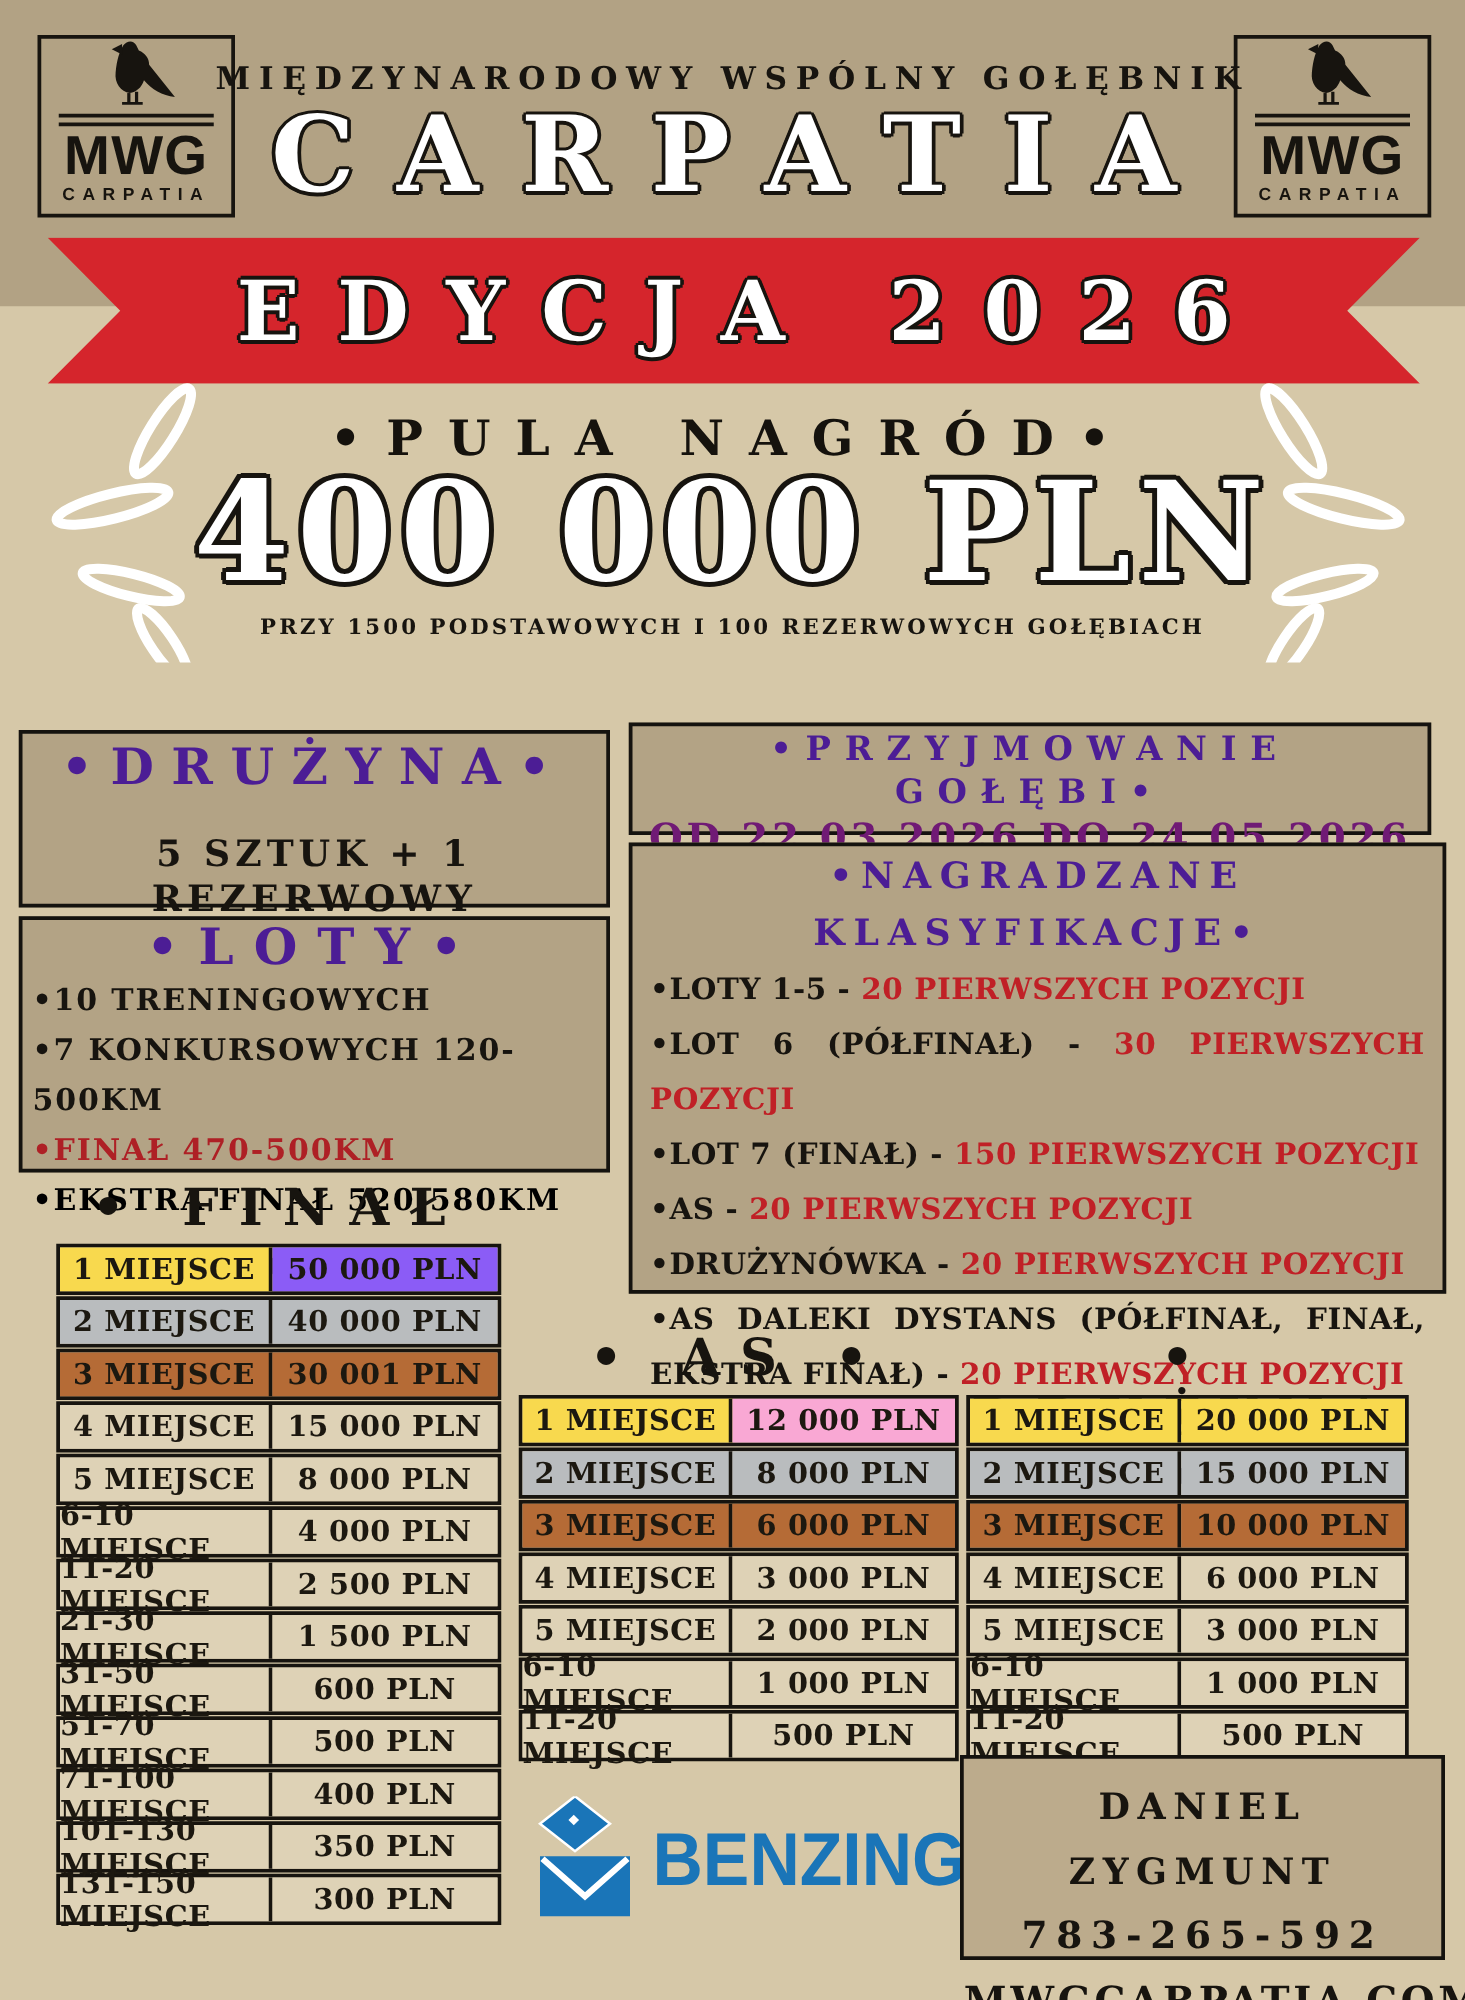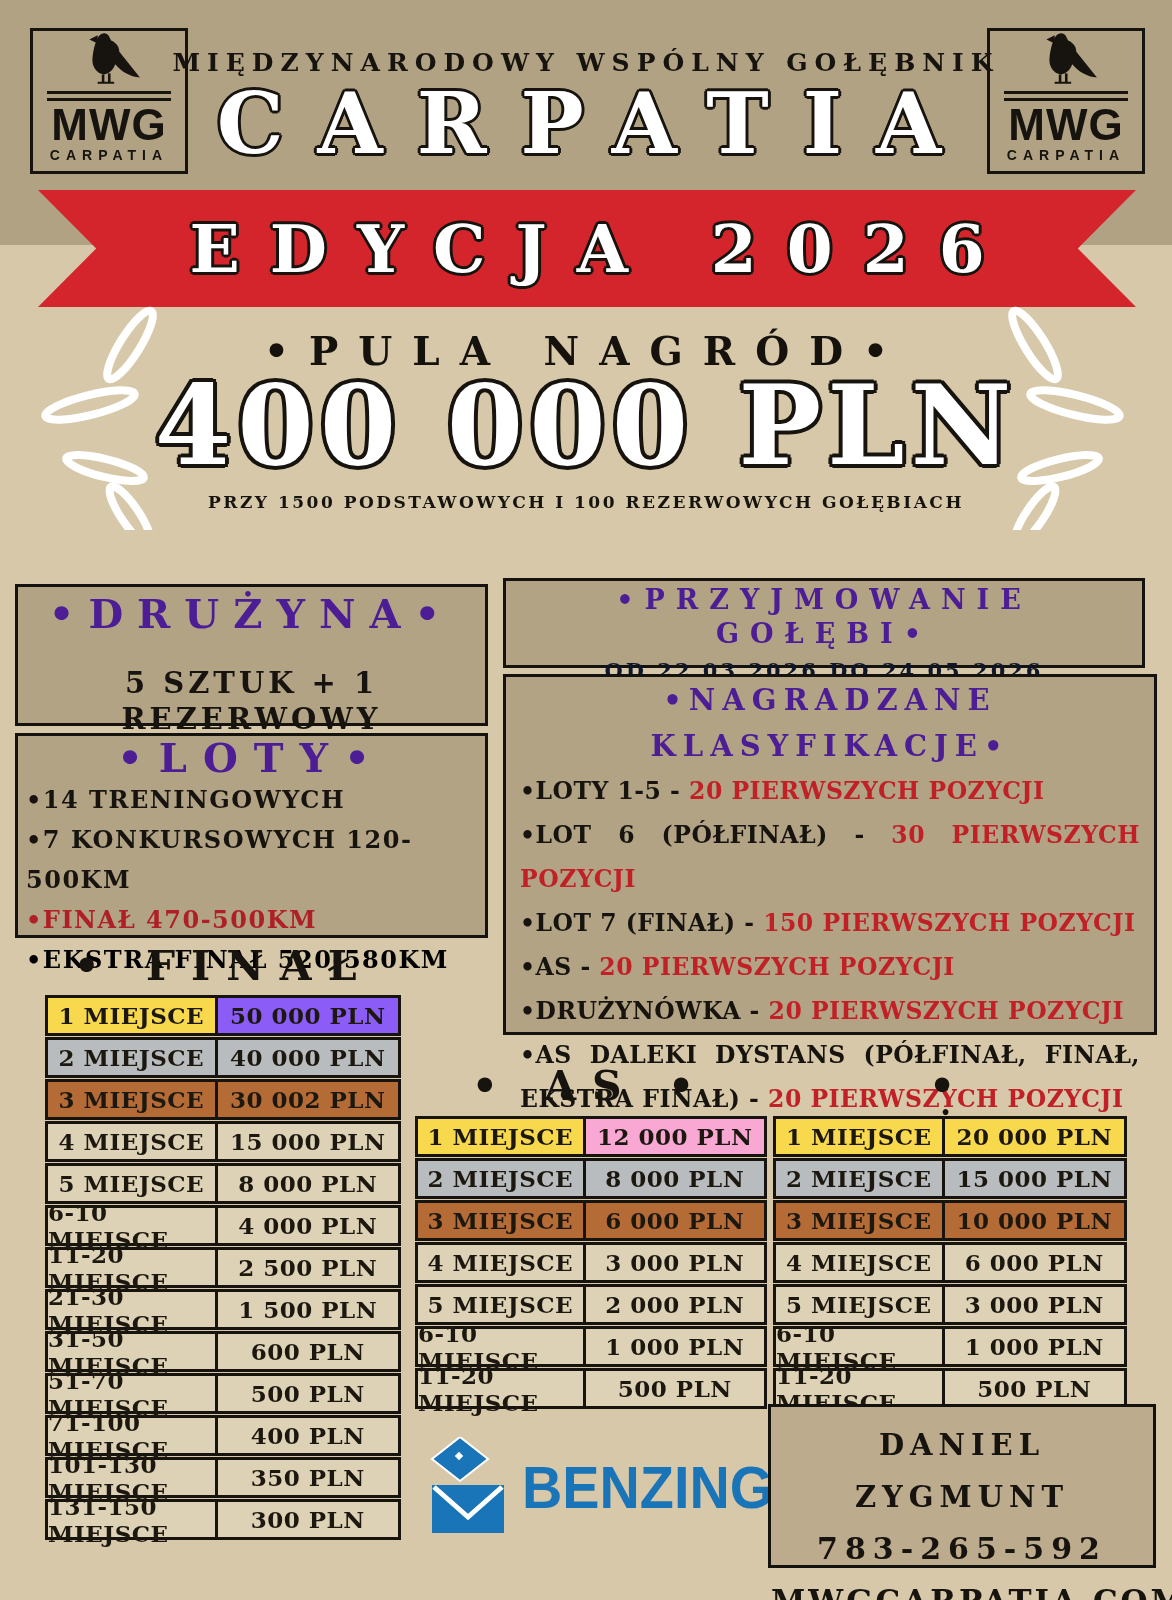--- a/index.html
+++ b/index.html
@@ -39,21 +39,21 @@
   .box-intake{left:503px;top:578px;width:642px;height:90px;}
   .box-flights{left:15px;top:733px;width:473px;height:205px;text-align:left;}
   .box-class{left:503px;top:674px;width:654px;height:361px;text-align:left;}
   .box-title{color:#4c1d95;font-size:40px;line-height:46px;letter-spacing:14px;text-align:center;}
   .box-team .box-title{margin-top:4px;}
   .box-intake .box-title{font-size:27px;line-height:34px;letter-spacing:11px;margin-top:2px;}
   .box-class .box-title{font-size:29px;line-height:46px;letter-spacing:7px;}
   .box-flights .box-title{margin-top:0;line-height:44px;letter-spacing:16px;}
   .team-line1{font-size:29px;line-height:36px;letter-spacing:4px;margin-top:28px;}
   .team-line2{font-size:29px;line-height:36px;letter-spacing:9px;}
-  .intake-dates{font-size:21px;line-height:40px;letter-spacing:3px;color:#0f172a;}
+  .intake-dates{font-size:31px;line-height:40px;letter-spacing:3px;color:#701a75;}
   .flight-item{font-size:24px;line-height:40px;letter-spacing:1.5px;padding-left:8px;}
   .flight-item.dark{color:#17140f;} .flight-item.red{color:#ae2025;} .flight-item.blue{color:#000000;}
   .class-item{font-size:23.5px;line-height:44px;letter-spacing:0.5px;padding:0 14px;text-align:justify;}
   .class-item .val{color:#c02026;}
   
   .table-title{position:absolute;text-align:center;font-size:41px;letter-spacing:16px;color:#17140f;}
   .t-final{left:45px;top:942px;width:356px;}
   .t-as{left:415px;top:1062px;width:352px;}
   .t-druzyna{left:773px;top:1062px;width:354px;}
   .ptable{position:absolute;}
@@ -141,21 +141,21 @@
   </div>
 
   <div class="info-box box-intake">
     <div class="box-title">•PRZYJMOWANIE GOŁĘBI•</div>
     <div class="intake-dates">OD 22.03.2026 DO 24.05.2026</div>
   </div>
 
   <div class="info-box box-flights">
     <div class="box-title">•LOTY•</div>
     <div>
-        <div class="flight-item dark">•14 TRENINGOWYCH</div>
+        <div class="flight-item dark">•10 TRENINGOWYCH</div>
         <div class="flight-item dark">•7 KONKURSOWYCH 120-500KM</div>
         <div class="flight-item red">•FINAŁ 470-500KM</div>
         <div class="flight-item blue">•EKSTRA FINAŁ 520-580KM</div>
       </div>
   </div>
 
   <div class="info-box box-class">
     <div class="box-title">•NAGRADZANE KLASYFIKACJE•</div>
     <div>
         <div class="class-item"><span>•LOTY 1-5 - </span><span class="val">20 PIERWSZYCH POZYCJI</span></div>
@@ -172,21 +172,21 @@
       <div class="prow">
         <div class="pcell place" style="background: rgb(248, 217, 78);">1 MIEJSCE</div>
         <div class="pcell prize" style="background: #8b5cf6;">50 000 PLN</div>
       </div>
       <div class="prow">
         <div class="pcell place" style="background: rgb(185, 188, 190);">2 MIEJSCE</div>
         <div class="pcell prize" style="background: rgb(185, 188, 190);">40 000 PLN</div>
       </div>
       <div class="prow">
         <div class="pcell place" style="background: rgb(181, 107, 54);">3 MIEJSCE</div>
-        <div class="pcell prize" style="background: rgb(181, 107, 54);">30 002 PLN</div>
+        <div class="pcell prize" style="background: rgb(181, 107, 54);">30 001 PLN</div>
       </div>
       <div class="prow">
         <div class="pcell place" style="background: rgb(222, 210, 182);">4 MIEJSCE</div>
         <div class="pcell prize" style="background: rgb(222, 210, 182);">15 000 PLN</div>
       </div>
       <div class="prow">
         <div class="pcell place" style="background: rgb(222, 210, 182);">5 MIEJSCE</div>
         <div class="pcell prize" style="background: rgb(222, 210, 182);">8 000 PLN</div>
       </div>
       <div class="prow">

